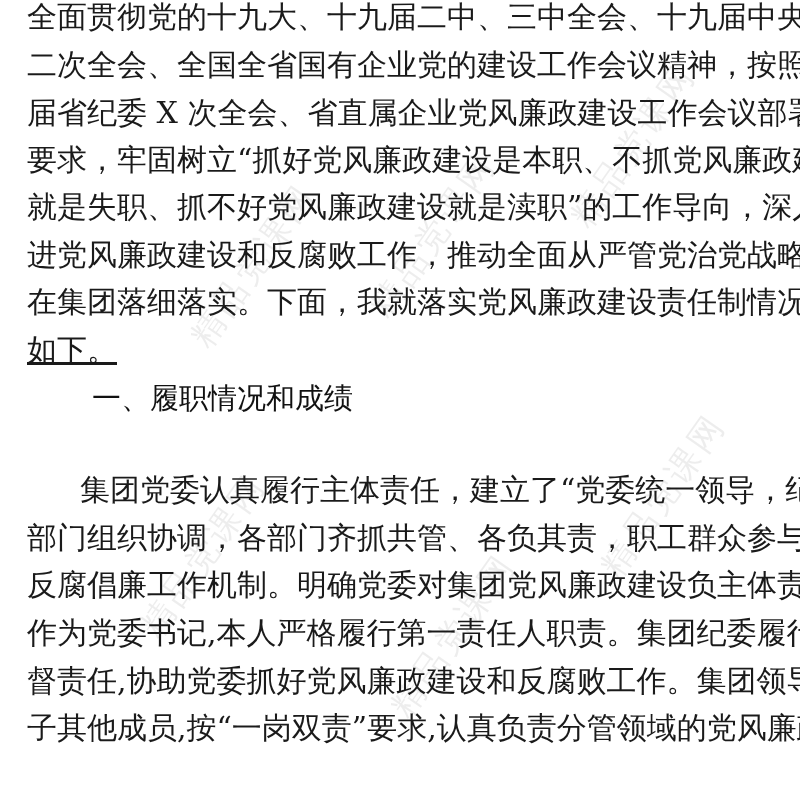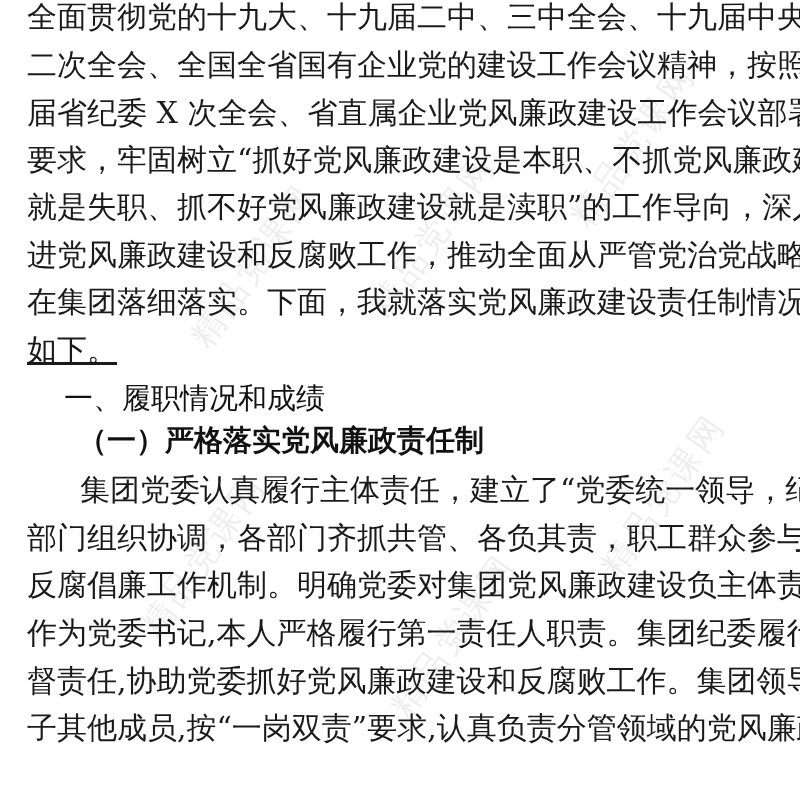--- a/index.html
+++ b/index.html
@@ -35,21 +35,21 @@
     .line.last {
       text-align-last: left;
       text-decoration: underline;
     }
     .line.indent {
       left: 80px;
       width: 687px;
     }
     .heading1 {
       position: absolute;
-      left: 64px;
+      left: 92px;
       top: 374px;
       height: 48px;
       line-height: 48px;
       font-family: "DejaVu Sans", "Liberation Sans", sans-serif;
       font-size: 29px;
       white-space: nowrap;
       color: #111;
     }
     .heading2 {
       position: absolute;
@@ -92,21 +92,20 @@
     <div class="line" style="top:41px;">二次全会、全国全省国有企业党的建设工作会议精神，按照 X</div>
     <div class="line" style="top:89px;">届省纪委 X 次全会、省直属企业党风廉政建设工作会议部署和</div>
     <div class="line" style="top:136px;">要求，牢固树立“抓好党风廉政建设是本职、不抓党风廉政建设</div>
     <div class="line" style="top:183px;">就是失职、抓不好党风廉政建设就是渎职”的工作导向，深入推</div>
     <div class="line" style="top:231px;">进党风廉政建设和反腐败工作，推动全面从严管党治党战略部署</div>
     <div class="line" style="top:278px;">在集团落细落实。下面，我就落实党风廉政建设责任制情况报告</div>
     <div class="line last" style="top:326px;">如下。</div>
   </div>
 
   <div class="heading1">一、履职情况和成绩</div>
-  <div class="heading2">（一）严格落实党风廉政责任制</div>
 
   <div>
     <div class="line indent" style="top:466px;">集团党委认真履行主体责任，建立了“党委统一领导，纪检</div>
     <div class="line" style="top:514px;">部门组织协调，各部门齐抓共管、各负其责，职工群众参与”的</div>
     <div class="line" style="top:561px;">反腐倡廉工作机制。明确党委对集团党风廉政建设负主体责任，</div>
     <div class="line" style="top:609px;">作为党委书记,本人严格履行第一责任人职责。集团纪委履行监</div>
     <div class="line" style="top:657px;">督责任,协助党委抓好党风廉政建设和反腐败工作。集团领导班</div>
     <div class="line" style="top:704px;">子其他成员,按“一岗双责”要求,认真负责分管领域的党风廉政建</div>
   </div>
 

